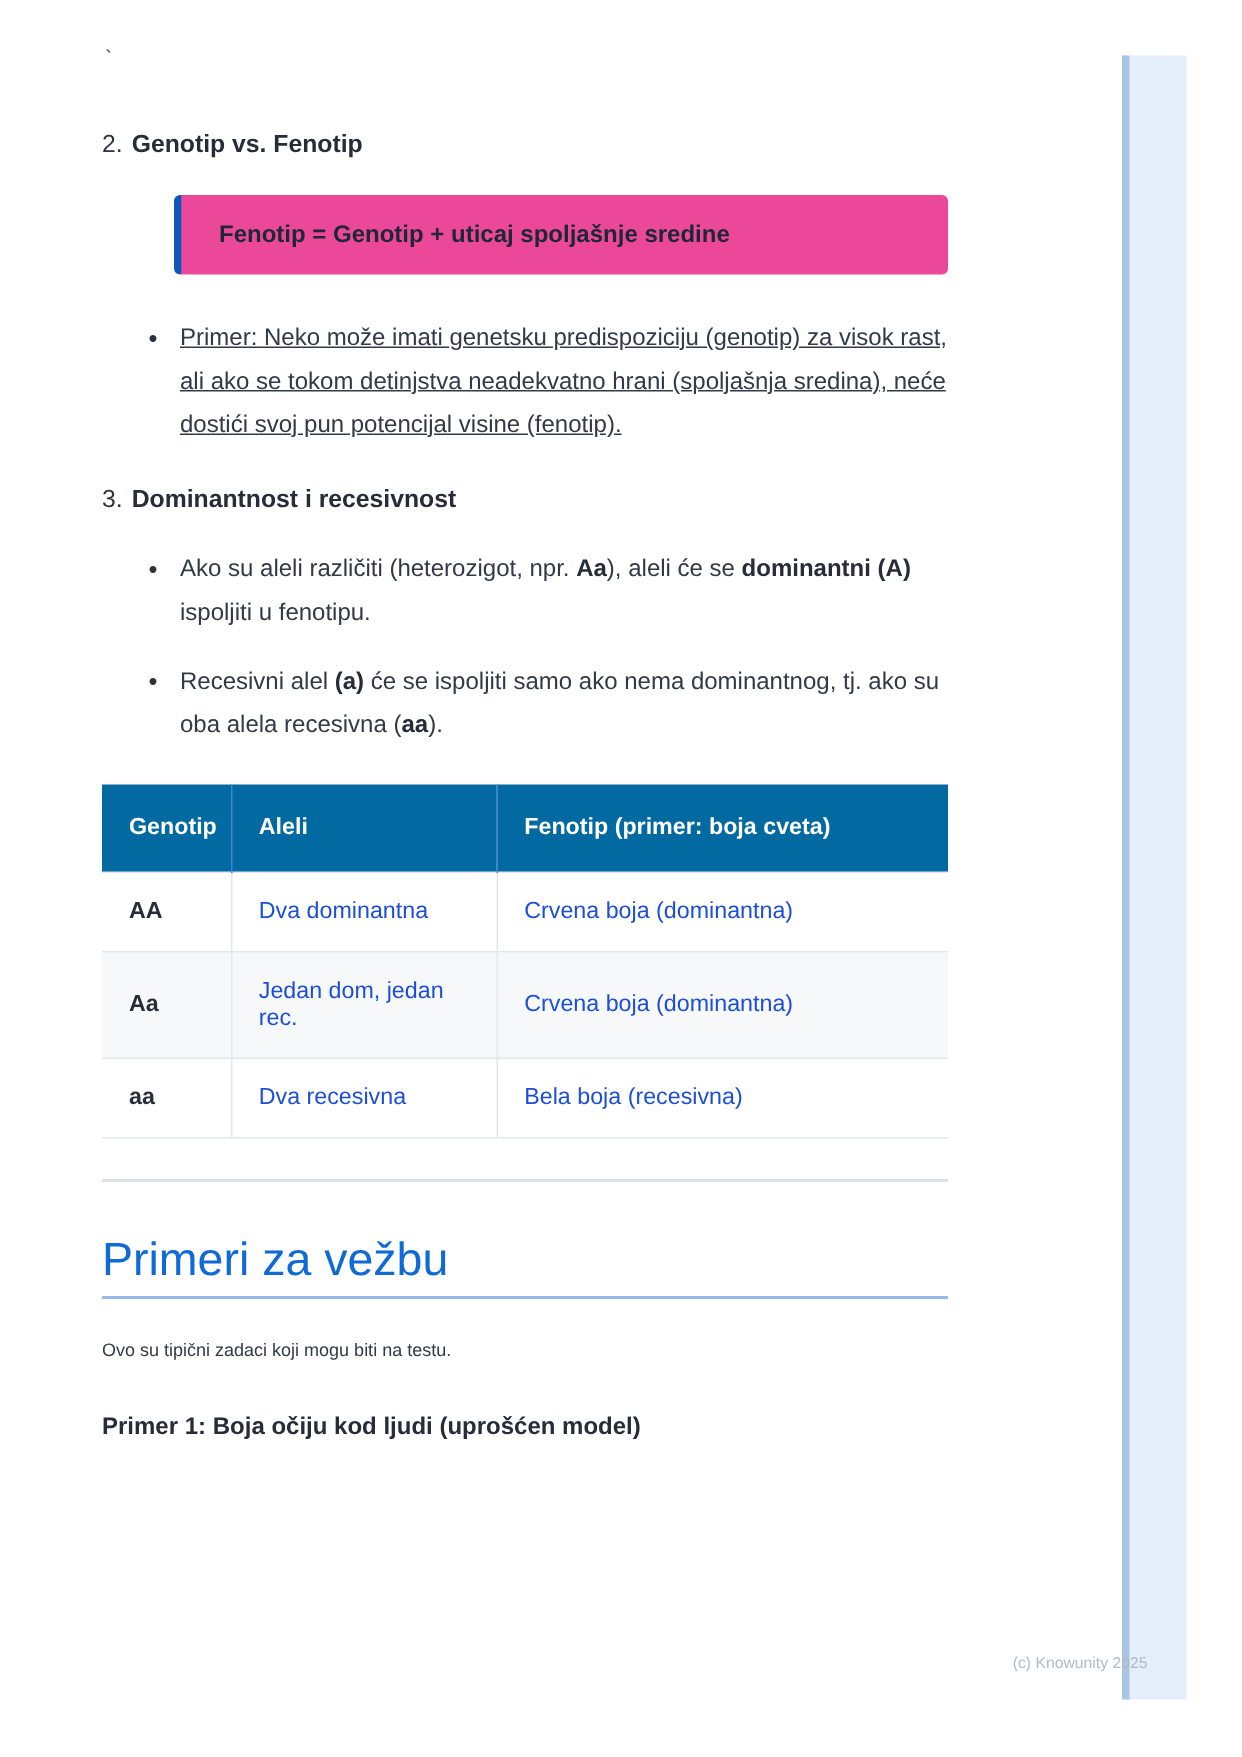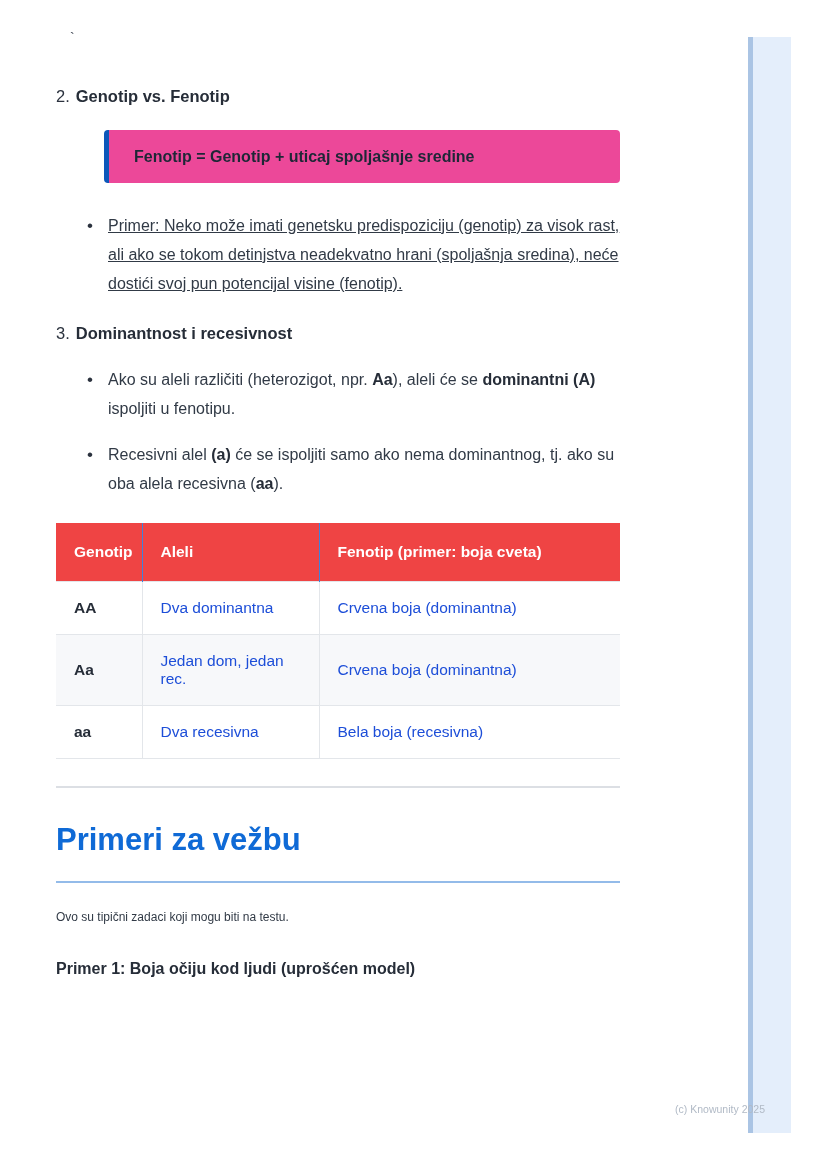--- a/index.html
+++ b/index.html
@@ -12,21 +12,21 @@
     font-family: "Liberation Sans", "DejaVu Sans", sans-serif;
     color: #313a46;
   }
   .stray-mark {
     position: absolute;
     left: 70px; top: 30px;
     font-size: 14px; color: #3a4250;
   }
   .content {
     position: absolute;
-    left: 56px; top: 0;
+    left: 68px; top: 0;
     width: 564px;
   }
   
   .num-heading {
     margin: 0;
     font-size: 16.5px;
     line-height: 17px;
     font-weight: 400;
     color: #2b323e;
   }
@@ -77,21 +77,21 @@
     border-collapse: collapse;
     table-layout: fixed;
     width: 564px;
     margin-top: 25px;
     font-size: 15.5px;
   }
   .col-1 { width: 86px; }
   .col-2 { width: 177px; }
   .col-3 { width: 301px; }
   table.gen-table thead th {
-    background: #ef4444;
+    background: #0369a1;
     color: #ffffff;
     font-weight: 700;
     text-align: left;
     padding: 20px 18px;
     border-right: 1px solid #3e82dc;
   }
   table.gen-table thead th:last-child { border-right: none; }
   table.gen-table tbody td {
     padding: 17px 18px;
     border-top: 1px solid #e3e6ea;
@@ -107,23 +107,23 @@
   .divider {
     border: none;
     border-top: 2px solid #dcdfe4;
     margin: 27px 0 0 0;
   }
   
   .h1-practice {
     margin: 36px 0 0 0;
     font-size: 31px;
     line-height: 32px;
-    font-weight: 700;
+    font-weight: 400;
     color: #0f6ad6;
-    padding-bottom: 25px;
+    padding-bottom: 8px;
     border-bottom: 2px solid #93bbe9;
   }
   .intro-par {
     margin: 20px 0 0 0;
     font-size: 12px;
     line-height: 29px;
   }
   .example-title {
     margin: 27px 0 0 0;
     font-size: 16px;

